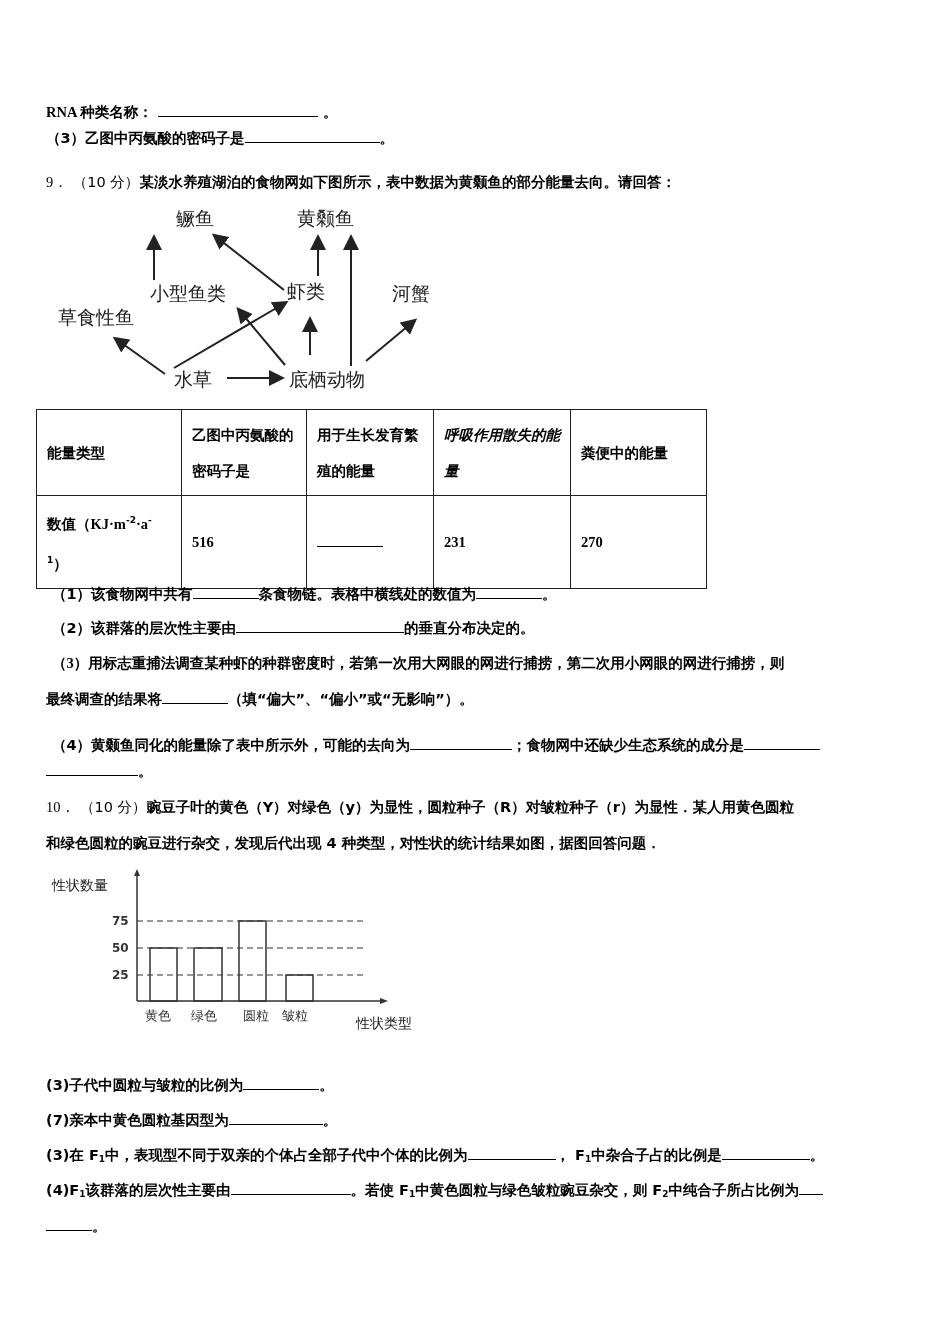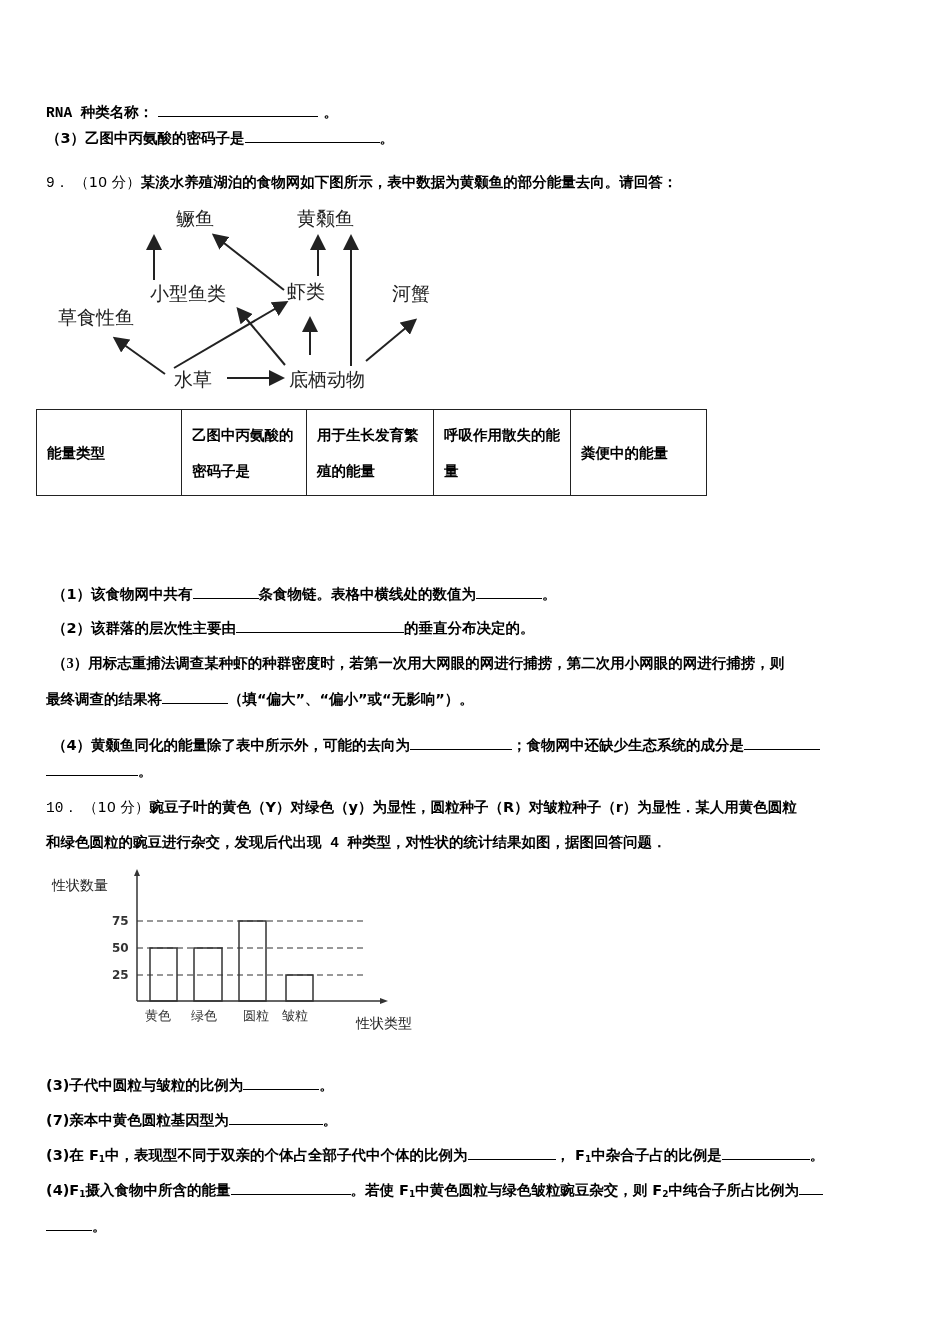--- a/index.html
+++ b/index.html
@@ -1,19 +1,19 @@
 <!DOCTYPE html>
 <html><head>
 <meta charset="utf-8">
 <style>
   html, body { margin:0; padding:0; background:#ffffff; }
   body { width:950px; height:1344px; position:relative; overflow:hidden;
          font-family:"DejaVu Sans", "Liberation Sans", sans-serif; color:#000; }
   .line { position:absolute; left:46px; font-size:14.5px; font-weight:bold; white-space:nowrap; line-height:20px; }
-  .serif { font-family:Liberation Mono, monospace; }
+  .serif { font-family:Liberation Serif, serif; }
   .blank { display:inline-block; border-bottom:1.5px solid #000; height:14px; vertical-align:baseline; }
   sub { font-size:9px; vertical-align:-2px; }
   sup { font-size:9px; vertical-align:6px; }
   .normal { font-weight:normal; }
   #foodweb { position:absolute; left:44px; top:198px; width:420px; height:200px; }
   #foodweb text { font-family:"DejaVu Sans", sans-serif; font-size:19px; fill:#222; }
   table#energy { position:absolute; left:36px; top:409px; border-collapse:collapse; width:671px;
                  font-size:14.5px; font-weight:bold; }
   table#energy td { border:1.5px solid #222; padding:6px 10px; vertical-align:middle; line-height:36px; }
   #chart { position:absolute; left:44px; top:866px; width:380px; height:170px; }
@@ -63,22 +63,29 @@
   <text x="130" y="188">水草</text>
   <text x="245" y="188">底栖动物</text>
 </svg>
 
 <table id="energy">
   <tbody>
       <tr style="height:86px;">
     <td style="width:124px;">能量类型</td>
     <td style="width:104px;">乙图中丙氨酸的密码子是</td>
     <td style="width:106px;">用于生长发育繁殖的能量</td>
-    <td style="width:116px;">呼吸作用散失的能量</td>
+    <td style="width:116px;font-style:italic;">呼吸作用散失的能量</td>
     <td>粪便中的能量</td>
+  </tr>
+  <tr style="height:84px;">
+    <td><span class="serif">数值（KJ·m</span><sup>-2</sup><span class="serif">·a</span><sup>-</sup><br><sup>1</sup><span>）</span></td>
+    <td class="serif">516</td>
+    <td><span class="blank" style="width:66px;"></span></td>
+    <td class="serif">231</td>
+    <td class="serif">270</td>
   </tr>
 </tbody>
   </table>
 
 <div class="line" style="top:584px; left:52px;">
   <span>（1）该食物网中共有</span><span class="blank" style="width:66px;"></span><span>条食物链。表格中横线处的数值为</span><span class="blank" style="width:66px;"></span><span>。</span>
 </div>
 <div class="line" style="top:618px; left:52px;">
   <span>（2）该群落的层次性主要由</span><span class="blank" style="width:168px;"></span><span>的垂直分布决定的。</span>
 </div>
@@ -92,21 +99,21 @@
   <span>（4）黄颡鱼同化的能量除了表中所示外，可能的去向为</span><span class="blank" style="width:102px;"></span><span>；食物网中还缺少生态系统的成分是</span><span class="blank" style="width:76px;"></span>
 </div>
 <div class="line" style="top:761px;">
   <span class="blank" style="width:92px;"></span><span>。</span>
 </div>
 
 <div class="line" style="top:797px;">
   <span class="normal serif">10．</span>
   <span class="normal">（10 分）</span><span>豌豆子叶的黄色（Y）对绿色（y）为显性，圆粒种子（R）对皱粒种子（r）为显性．某人用黄色圆粒</span>
 </div>
-<div class="line" style="top:833px;font-family:Liberation Mono, monospace;">
+<div class="line" style="top:833px;">
   <span>和绿色圆粒的豌豆进行杂交，发现后代出现 4 种类型，对性状的统计结果如图，据图回答问题．</span>
 </div>
 
 <svg id="chart" viewBox="0 0 380 170">
 
   <g stroke="#333" stroke-width="1" stroke-dasharray="6,4">
     <line x1="93" y1="55" x2="320" y2="55"></line>
     <line x1="93" y1="82" x2="320" y2="82"></line>
     <line x1="93" y1="109" x2="320" y2="109"></line>
   </g>
@@ -136,17 +143,17 @@
 <div class="line" style="top:1075px;">
   <span>(3)子代中圆粒与皱粒的比例为</span><span class="blank" style="width:76px;"></span><span>。</span>
 </div>
 <div class="line" style="top:1110px;">
   <span>(7)亲本中黄色圆粒基因型为</span><span class="blank" style="width:94px;"></span><span>。</span>
 </div>
 <div class="line" style="top:1145px;text-align:center;">
   <span>(3)在 F</span><sub>1</sub><span>中，表现型不同于双亲的个体占全部子代中个体的比例为</span><span class="blank" style="width:88px;"></span><span>，  F</span><sub>1</sub><span>中杂合子占的比例是</span><span class="blank" style="width:88px;"></span><span>。</span>
 </div>
 <div class="line" style="top:1180px;">
-  <span>(4)F</span><sub>1</sub><span>摄入食物中所含的能量</span><span class="blank" style="width:120px;"></span><span>。若使 F</span><sub>1</sub><span>中黄色圆粒与绿色皱粒豌豆杂交，则 F</span><sub>2</sub><span>中纯合子所占比例为</span><span class="blank" style="width:24px;"></span>
+  <span>(4)F</span><sub>1</sub><span>该群落的层次性主要由</span><span class="blank" style="width:120px;"></span><span>。若使 F</span><sub>1</sub><span>中黄色圆粒与绿色皱粒豌豆杂交，则 F</span><sub>2</sub><span>中纯合子所占比例为</span><span class="blank" style="width:24px;"></span>
 </div>
 <div class="line" style="top:1216px;">
   <span class="blank" style="width:46px;"></span><span>。</span>
 </div>
 
 </body></html>

